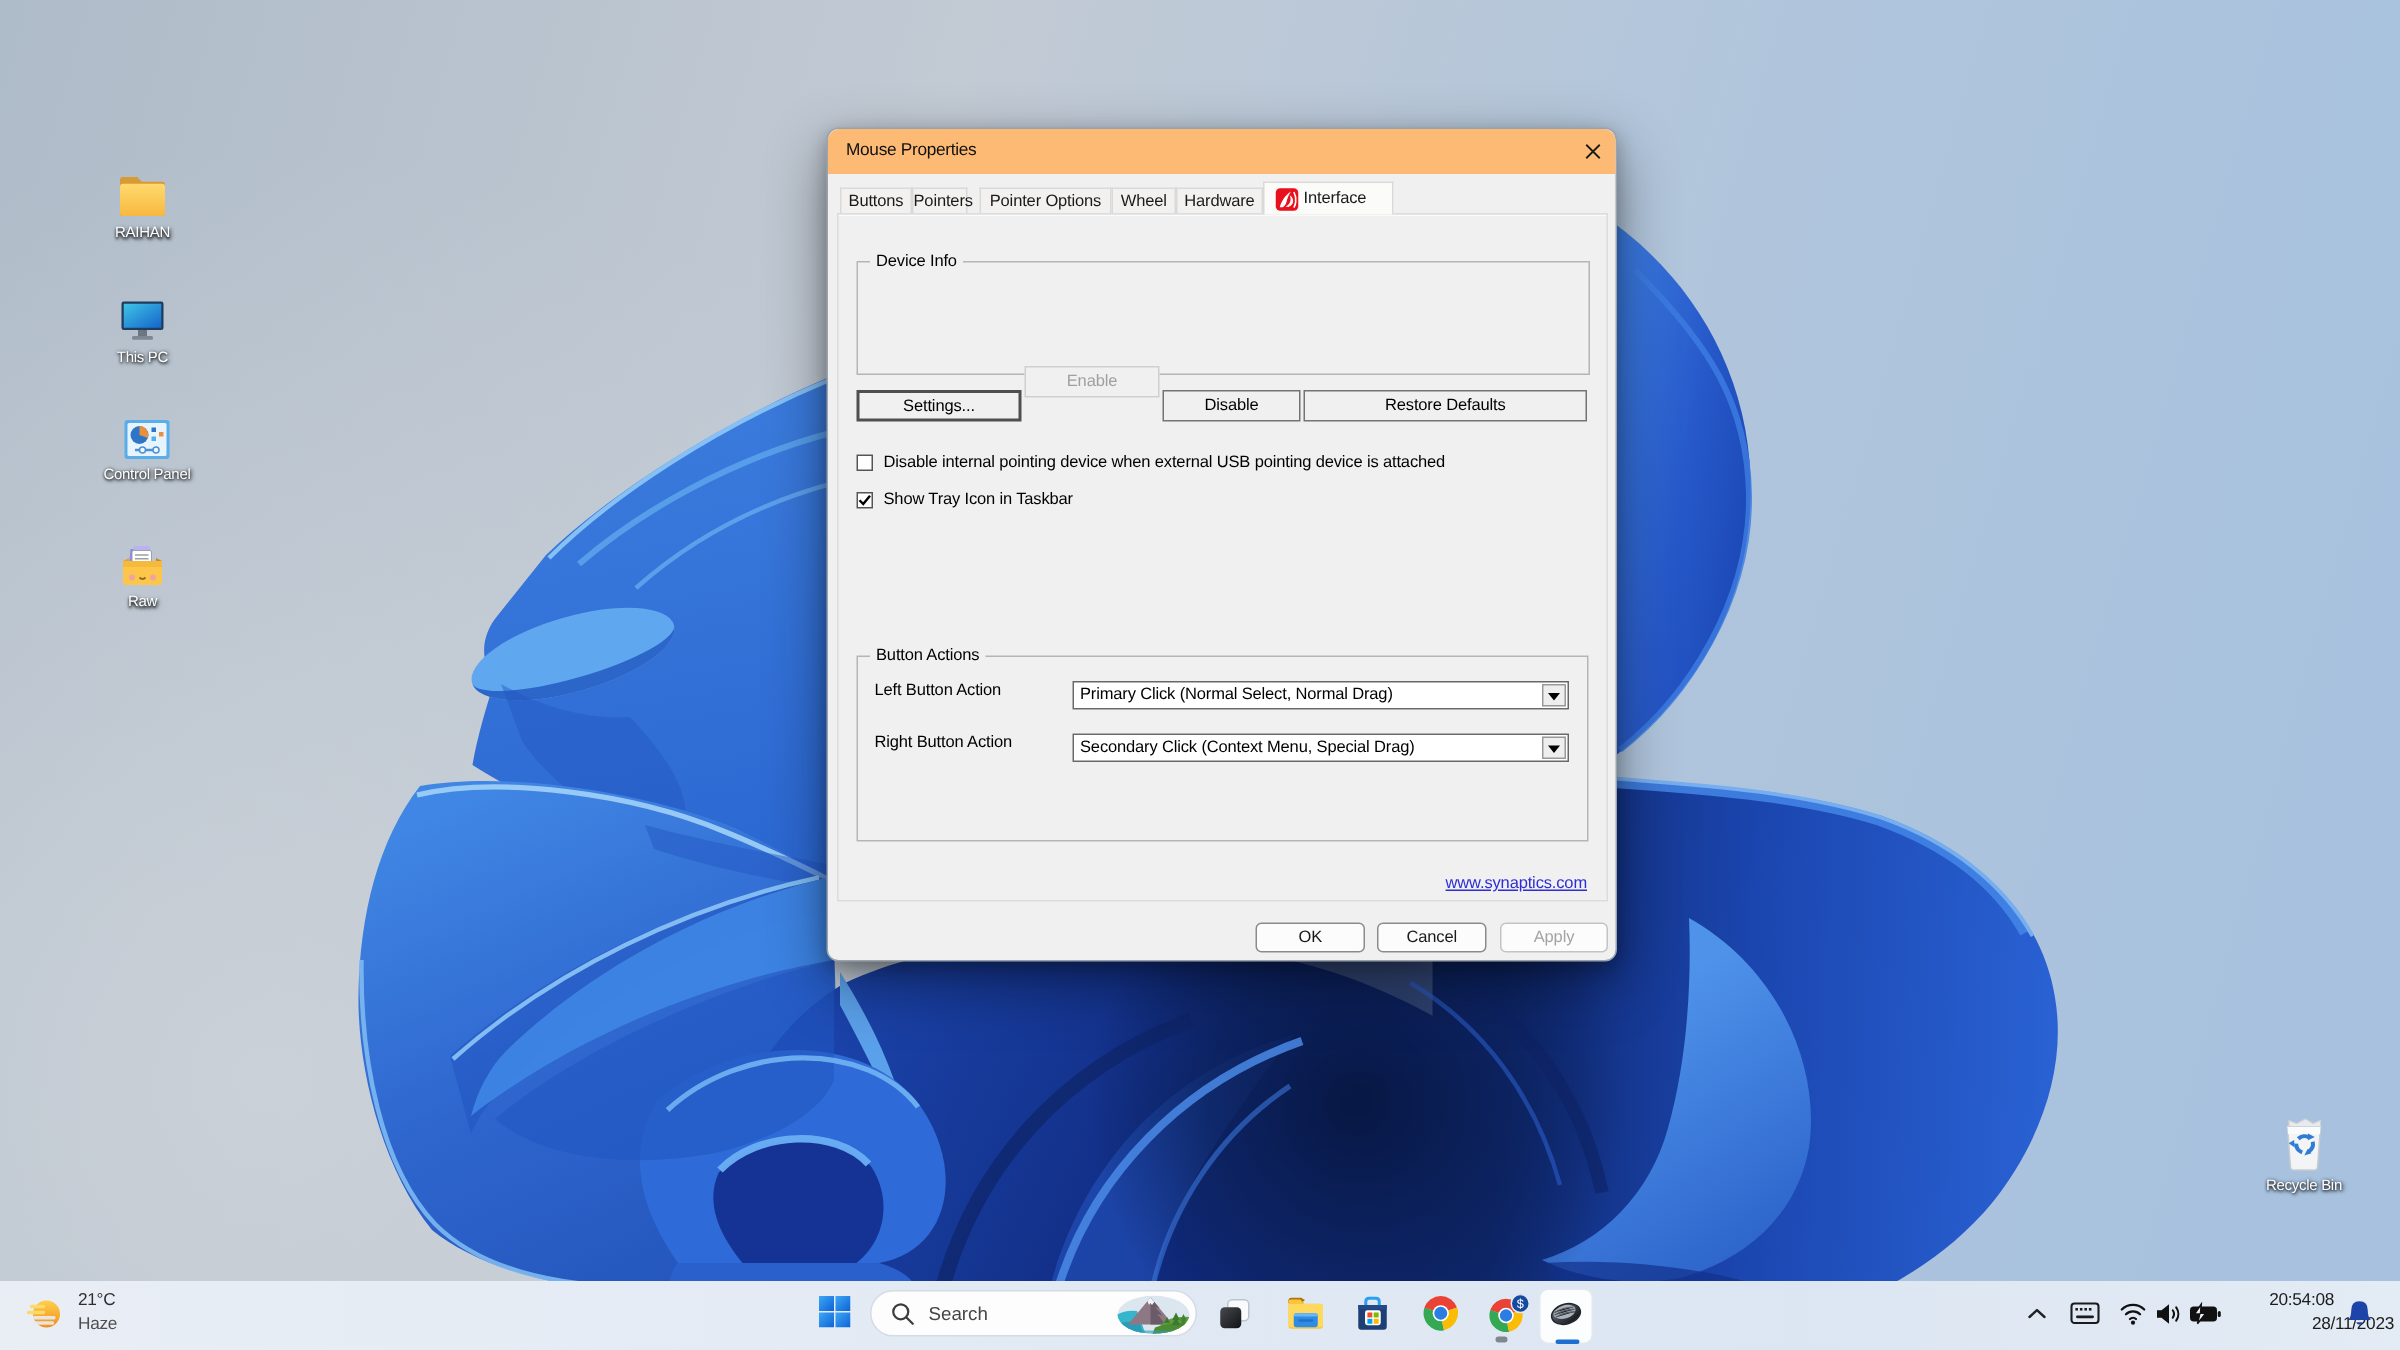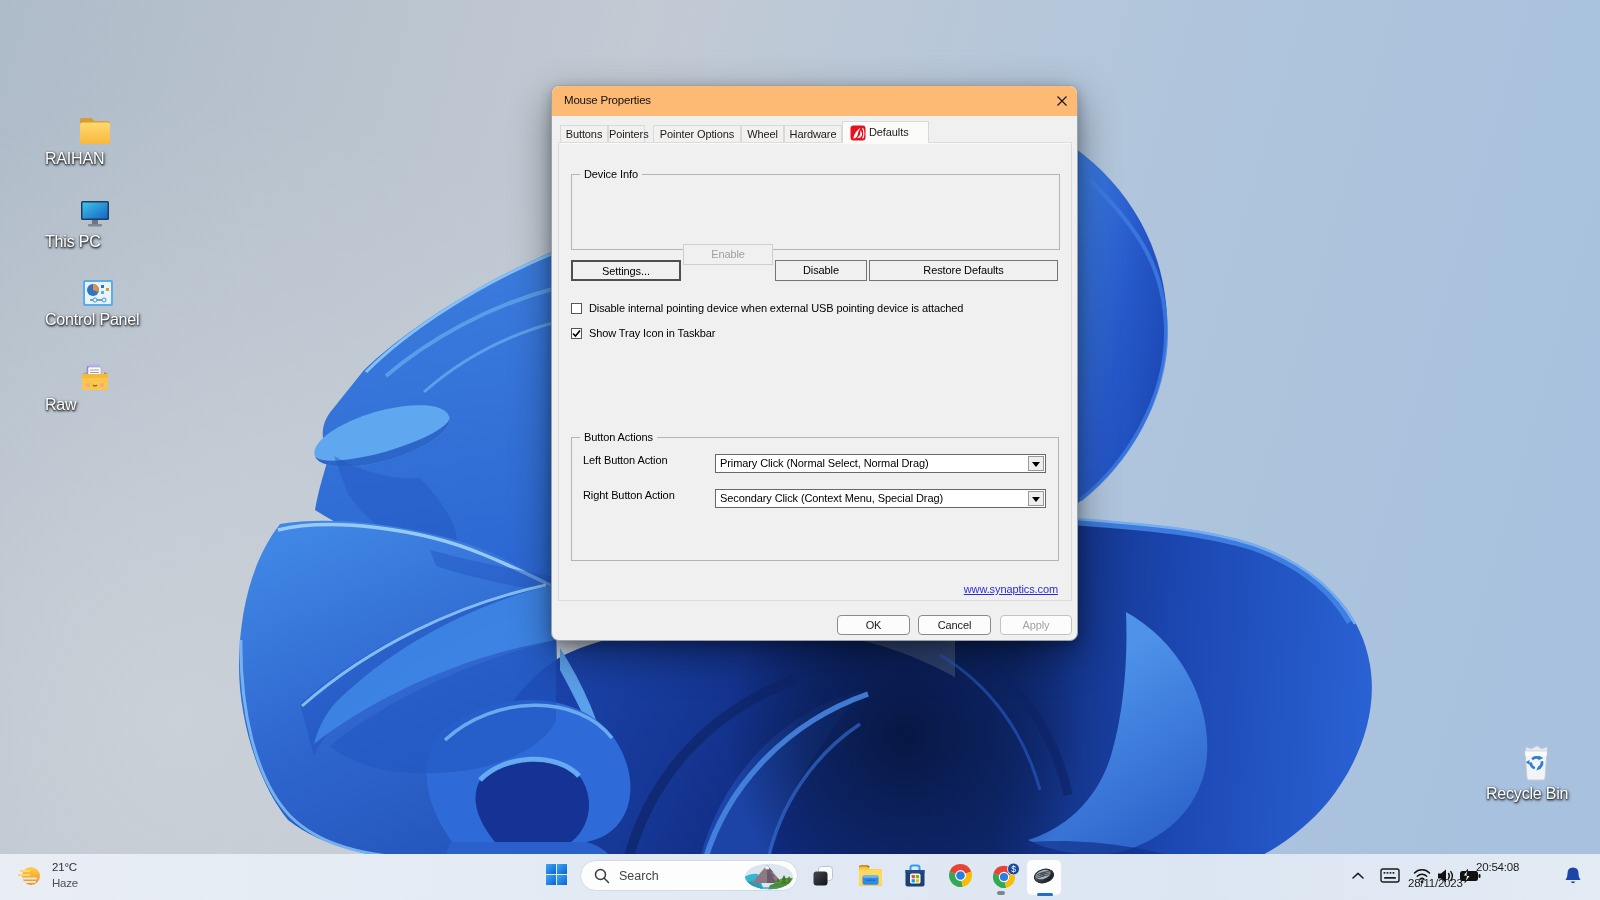--- a/index.html
+++ b/index.html
@@ -1,19 +1,19 @@
 <!DOCTYPE html>
 <html><head>
 <meta charset="utf-8">
 <style>
   html,body{margin:0;padding:0;width:1600px;height:900px;overflow:hidden;
     font-family:"Liberation Sans",sans-serif;}
   #stage{position:absolute;left:0;top:0;width:1600px;height:900px;overflow:hidden;}
   #wall{position:absolute;left:0;top:0;}
-  .dicon{position:absolute;color:#fff;font-size:16px;letter-spacing:-0.2px;
+  .dicon{position:absolute;text-align:center;color:#fff;font-size:10px;letter-spacing:-0.2px;
     text-shadow:0 1px 2px rgba(0,0,0,.95),1px 1px 3px rgba(0,0,0,.75);}
   .dicon svg{display:block;margin:0 auto;}
   
   #dlg{position:absolute;left:551px;top:85px;width:527px;height:556px;background:#f0f0f0;
     border-radius:8px;border:1px solid #9aa3ad;box-sizing:border-box;
     box-shadow:0 15px 40px rgba(0,0,0,.42),0 4px 12px rgba(0,0,0,.25);
     font-size:11px;color:#000;letter-spacing:-0.1px;}
   #titlebar{position:absolute;left:0;top:0;width:100%;height:30px;background:#fdba74;
     border-radius:8px 8px 0 0;}
   #titlebar .t{position:absolute;left:12px;top:8px;font-size:11.5px;letter-spacing:-0.2px;color:#111;}
@@ -274,21 +274,21 @@
     <div class="tab" style="left:232px;width:58px;">Hardware</div>
     <div class="tab active" style="left:290px;width:87px;">
       <svg style="position:absolute;left:7px;top:3px" width="16" height="16" viewBox="0 0 16 16">
         <rect x="0.5" y="0.5" width="15" height="15" rx="3" fill="#e8101c"></rect>
         <path d="M3.2 13.2 C4.2 9.0 6.8 5.2 10.6 2.6 C9.2 4.8 8.2 7.0 7.8 9.2
                  C7.5 10.9 6.6 12.3 5.2 13.2 Z" fill="#fff"></path>
         <path d="M7.0 12.6 C8.8 11.9 10.0 10.4 10.3 8.6 C10.5 7.4 10.3 6.2 9.8 5.2
                  C11.3 6.0 12.2 7.5 12.1 9.2 C12.0 11.0 10.8 12.4 9.0 13.0 Z" fill="#fff" opacity=".95"></path>
         <path d="M12.6 3.0 C13.6 5.0 14.0 7.2 13.8 9.4 C13.7 10.9 13.3 12.2 12.6 13.4" fill="none" stroke="#fff" stroke-width="1.1"></path>
       </svg>
-      <span style="margin-left:26px">Defaults</span>
+      <span style="margin-left:26px">Interface</span>
     </div>
   </div>
 
   <div id="pagecontent">
     <div class="gb" style="left:19px;top:88px;width:487px;height:74px;">
       <span class="lbl">Device Info</span>
     </div>
     <div class="btn" style="left:19px;top:174px;width:110px;height:21px;line-height:18px;
          border:2px solid #4f4f4f;">Settings...</div>
     <div class="btn" style="left:131px;top:158px;width:90px;height:21px;line-height:19px;
@@ -495,20 +495,20 @@
     <g fill="none" stroke="#111" stroke-width="1.4" stroke-linecap="round">
       <path d="M11.5 5.5 A4.4 4.4 0 0 1 11.5 10.5"></path>
       <path d="M13.8 3.6 A7.6 7.6 0 0 1 13.8 12.4"></path>
     </g>
   </svg>
   <svg class="abs" style="left:1459px;top:14px" width="22" height="16" viewBox="0 0 22 16">
     <rect x="1" y="3" width="18" height="10" rx="2.5" fill="#111"></rect>
     <rect x="19.5" y="6" width="2" height="4" rx="1" fill="#111"></rect>
     <path d="M8.5 1.5 L4 8 h3.5 L6 14.5 L11.5 7.5 H8 Z" fill="#f0f4f8" stroke="#111" stroke-width="1"></path>
   </svg>
-  <div class="txt" style="left:1476px;top:7px;width:80px;font-size:11.5px;letter-spacing:-0.2px;color:#1c1c1c;">20:54:08</div>
-  <div class="txt" style="left:1408px;top:23px;width:80px;font-size:11.5px;letter-spacing:-0.2px;color:#1c1c1c;">28/11/2023</div>
+  <div class="txt" style="left:1476px;top:7px;width:80px;text-align:right;font-size:11.5px;letter-spacing:-0.2px;color:#1c1c1c;">20:54:08</div>
+  <div class="txt" style="left:1516px;top:23px;width:80px;text-align:right;font-size:11.5px;letter-spacing:-0.2px;color:#1c1c1c;">28/11/2023</div>
   <svg class="abs" style="left:1564px;top:12px" width="18" height="20" viewBox="0 0 18 20">
     <path d="M9 1.5 q5.5 0 5.5 6 q0 4.5 2 6.5 H1.5 q2-2 2-6.5 q0-6 5.5-6 Z" fill="#1d44a8"></path>
     <path d="M6.8 15.5 a2.3 2.3 0 0 0 4.4 0 Z" fill="#1d44a8"></path>
   </svg>
 </div>
 </div>
 
 </body></html>

